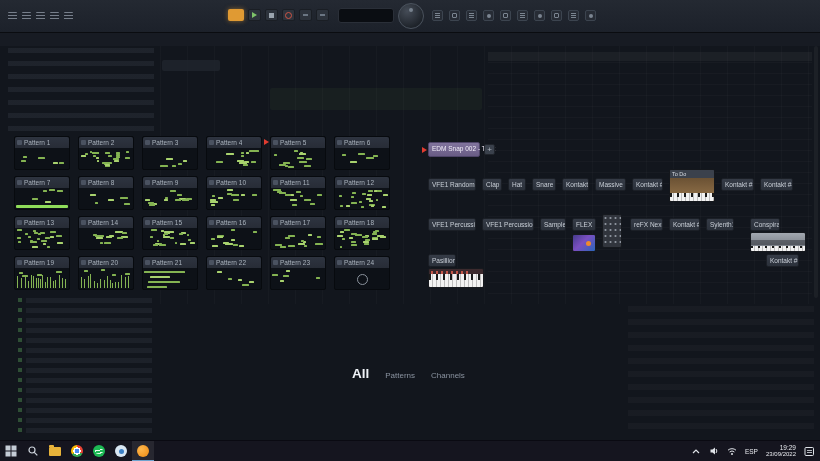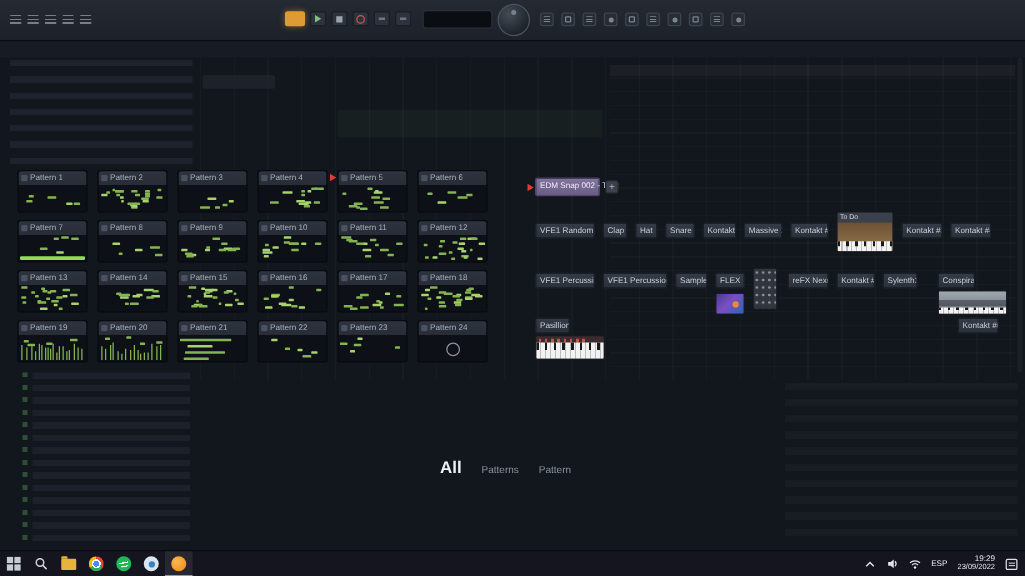--- a/index.html
+++ b/index.html
@@ -685,21 +685,21 @@
       <div class="thumb th-piano" style="left: 428px; top: 268px; width: 56px; height: 20px;">
         <div class="keys" style="height: 13px;"></div>
       </div>
       <div class="ch-btn" style="left: 766px; top: 254px; width: 33px;"><span>Kontakt #6</span></div>
       <div class="add-btn" style="left: 484px; top: 144px;">+</div>
     </div>
 
   <div class="tabs">
     <span class="tab active">All</span>
     <span class="tab">Patterns</span>
-    <span class="tab">Pattern</span>
+    <span class="tab">Channels</span>
   </div>
 
   <div class="taskbar">
     <div class="tb-tile">
       <svg width="12" height="12" viewBox="0 0 12 12">
         <rect x="0.5" y="0.5" width="5" height="5" fill="#c5ccd6"></rect>
         <rect x="6.5" y="0.5" width="5" height="5" fill="#c5ccd6"></rect>
         <rect x="0.5" y="6.5" width="5" height="5" fill="#c5ccd6"></rect>
         <rect x="6.5" y="6.5" width="5" height="5" fill="#c5ccd6"></rect>
       </svg>

